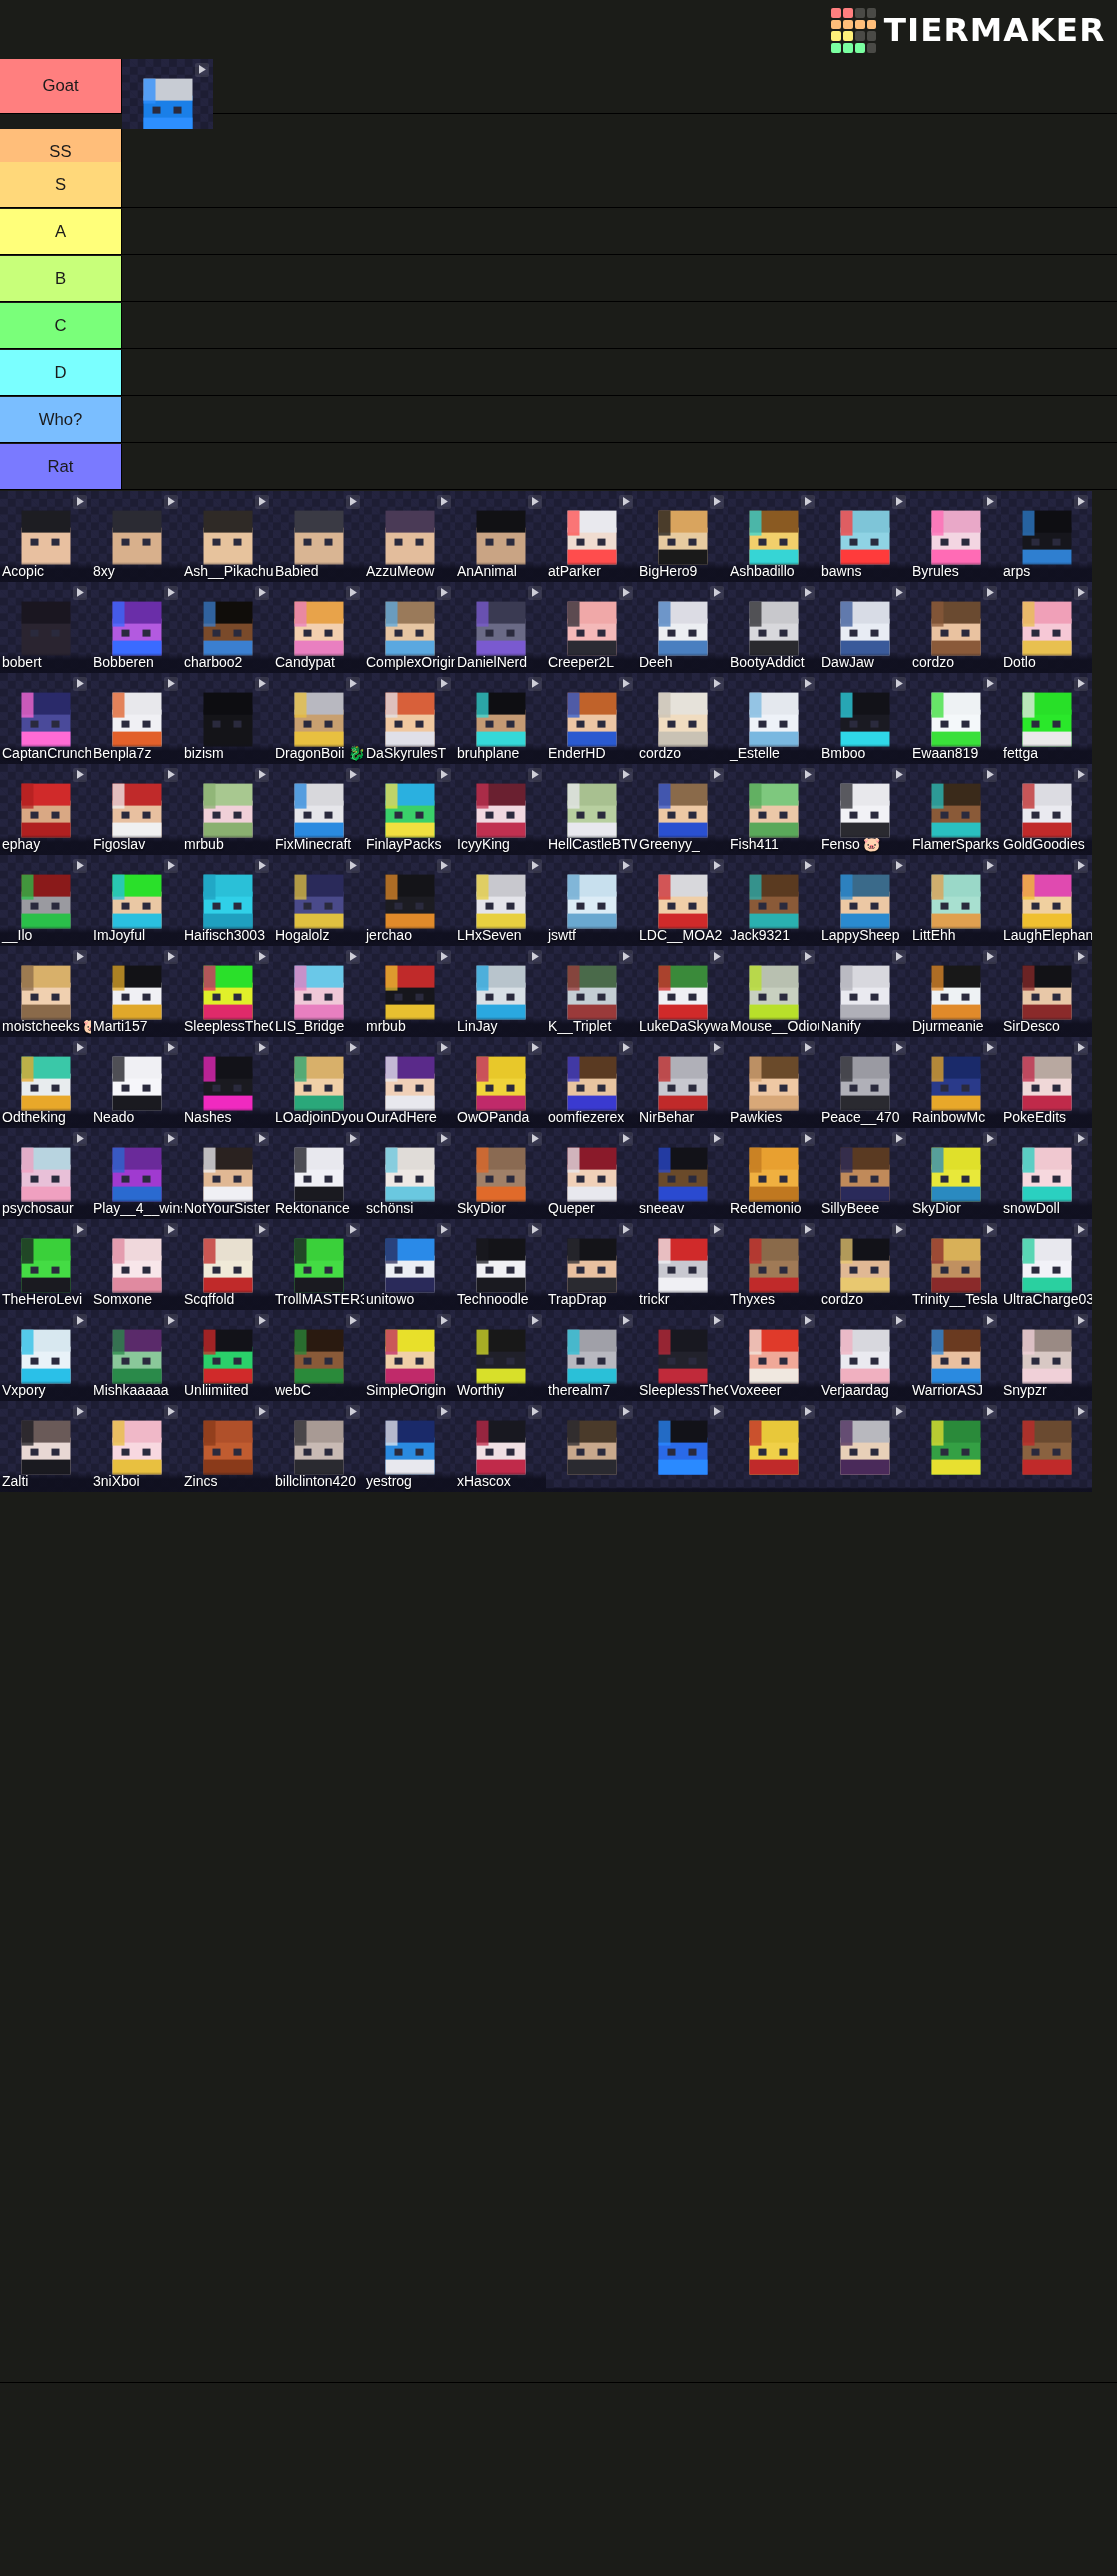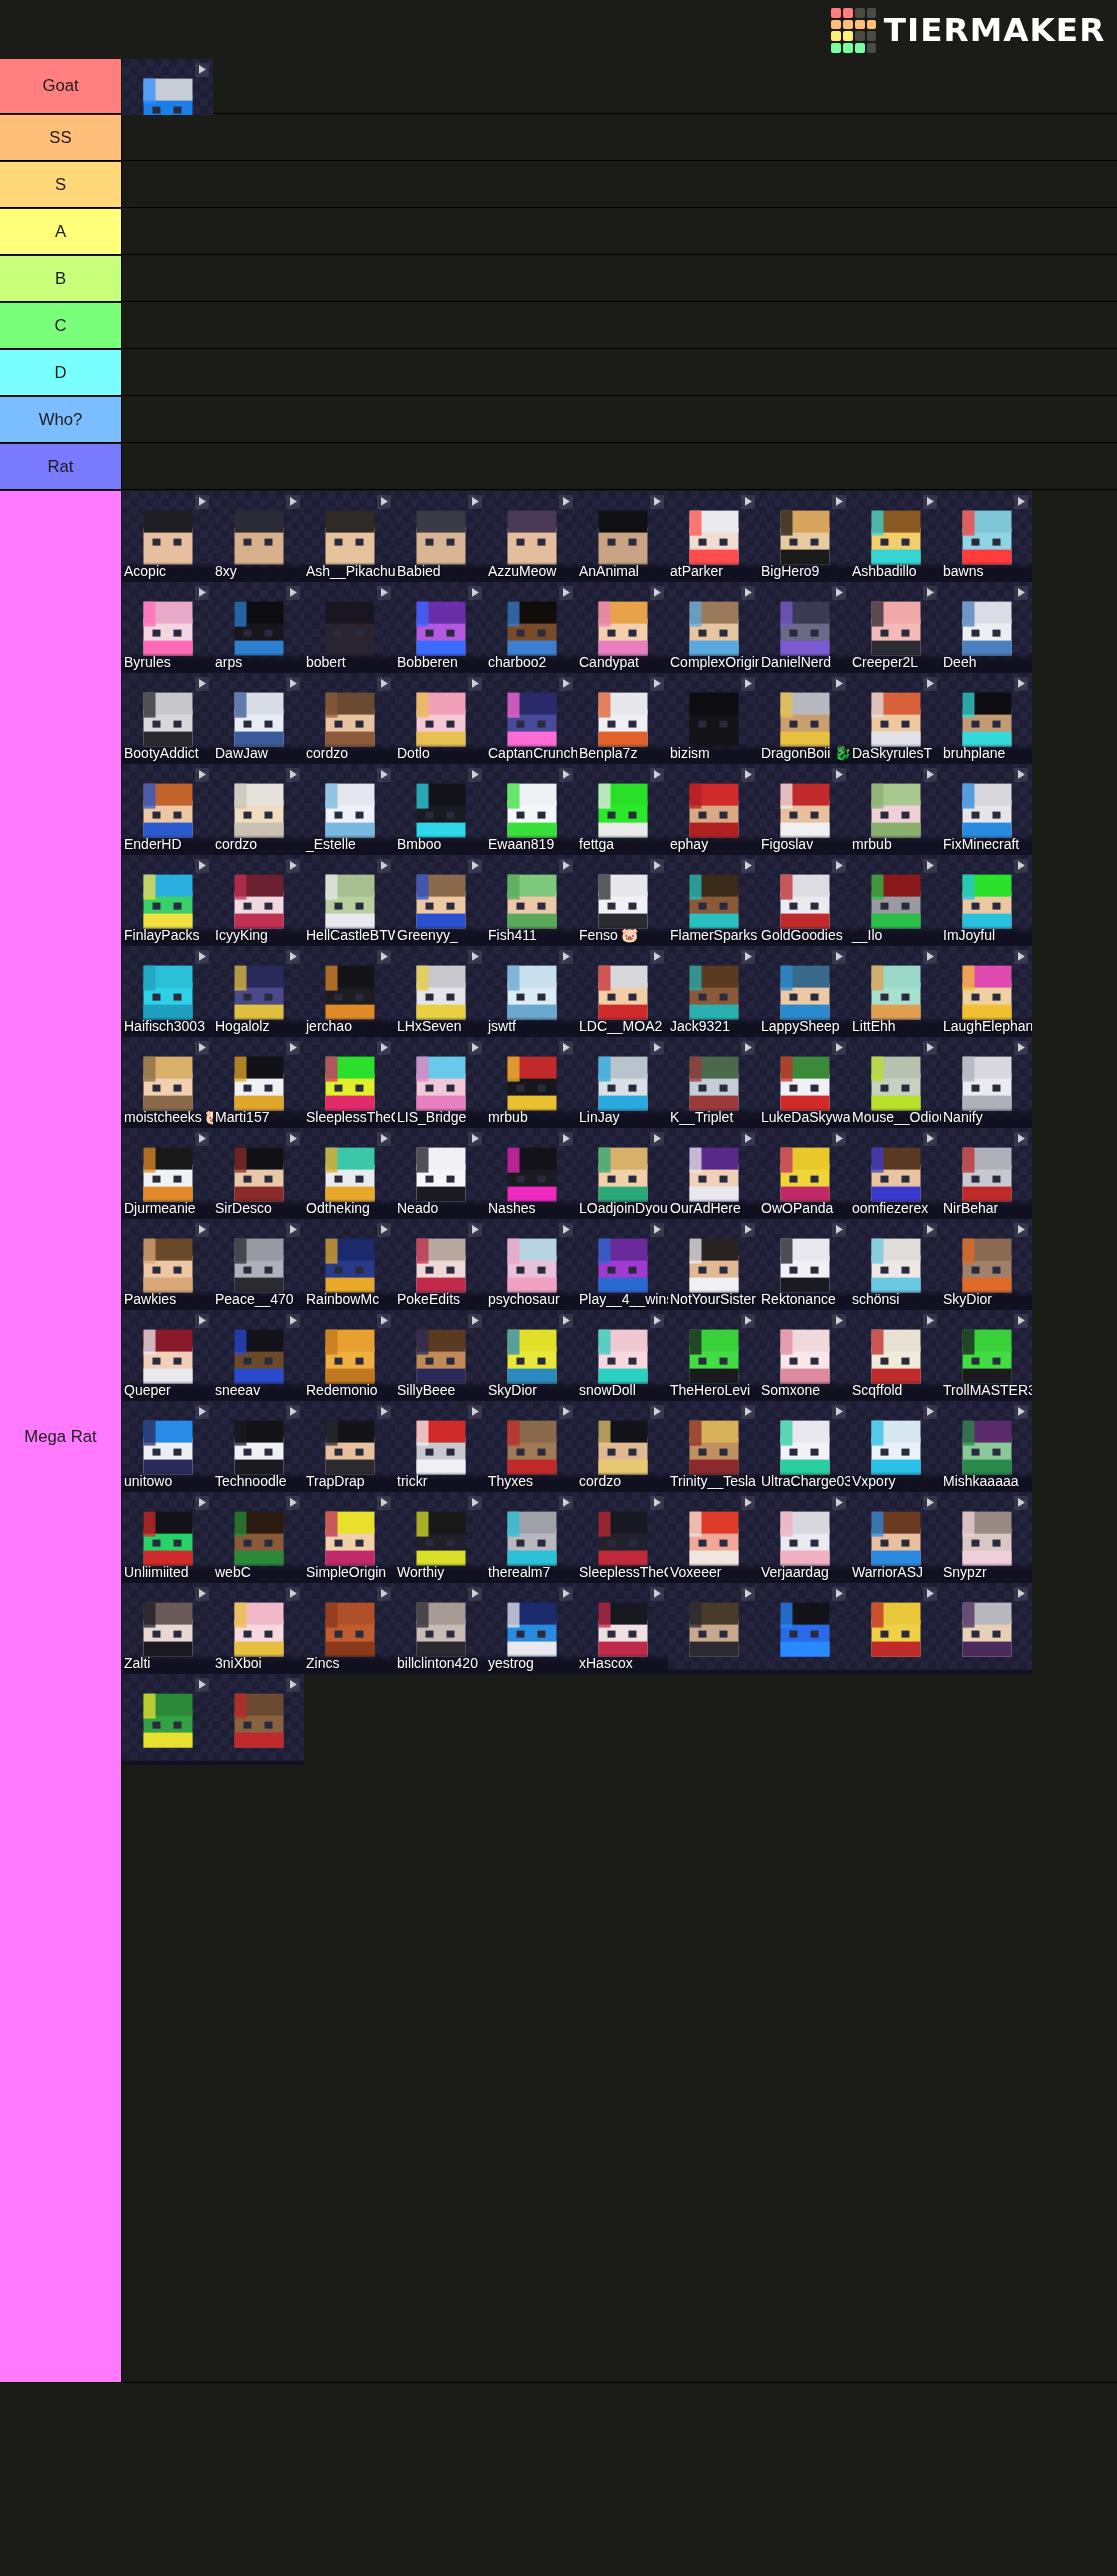--- a/index.html
+++ b/index.html
@@ -147,21 +147,21 @@
               <div class="f-eyeR"></div>
             </div>
             <div class="play-icon">
               <svg width="6.9" height="8.8" viewBox="0 0 7 9">
                 <path d="M0 0 L7 4.5 L0 9 Z" fill="#cfcfd8"></path>
               </svg>
             </div>
           </div>
         </div>
       </div>
-      <div class="tier-row" style="top: 115px; height: 46px;">
+      <div class="tier-row" style="top: 129px; height: 46px;">
         <div class="tier-label" style="background: rgb(255, 190, 122);">SS</div>
         <div class="tier-body"></div>
       </div>
       <div class="tier-row" style="top: 162px; height: 46px;">
         <div class="tier-label" style="background: rgb(255, 216, 122);">S</div>
         <div class="tier-body"></div>
       </div>
       <div class="tier-row" style="top: 209px; height: 46px;">
         <div class="tier-label" style="background: rgb(255, 255, 122);">A</div>
         <div class="tier-body"></div>
@@ -180,21 +180,20 @@
       </div>
       <div class="tier-row" style="top: 397px; height: 46px;">
         <div class="tier-label" style="background: rgb(122, 190, 255);">Who?</div>
         <div class="tier-body"></div>
       </div>
       <div class="tier-row" style="top: 444px; height: 46px;">
         <div class="tier-label" style="background: rgb(122, 122, 255);">Rat</div>
         <div class="tier-body"></div>
       </div>
       <div class="tier-row" style="top: 491px; height: 1892px;">
-        <div class="tier-label" style="background: rgb(255, 122, 255);">Mega Rat</div>
         <div class="tier-body">
           <div class="item">
             <div class="checker"></div>
             <div class="face">
               <div class="f-skin" style="background: rgb(232, 192, 160);"></div>
               <div class="f-hair" style="background: rgb(29, 29, 34);"></div>
               <div class="f-eyeL"></div>
               <div class="f-eyeR"></div>
             </div>
             <div class="play-icon">

